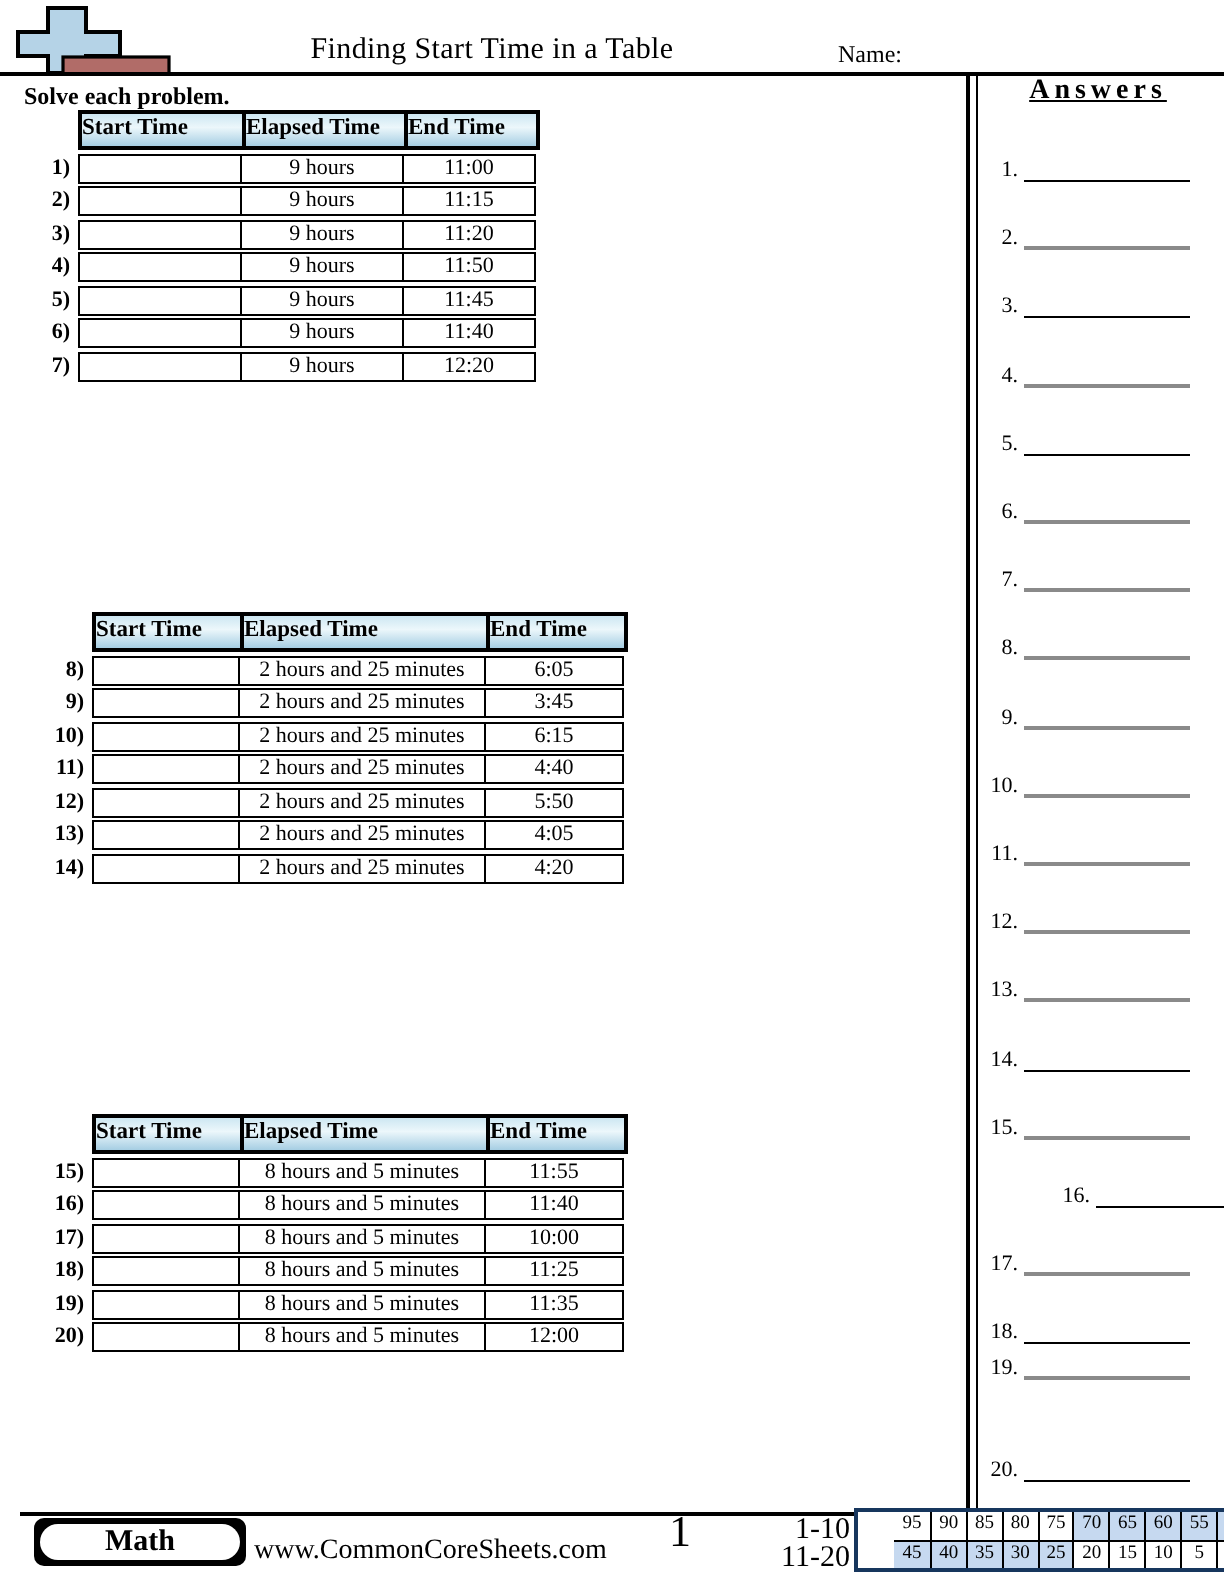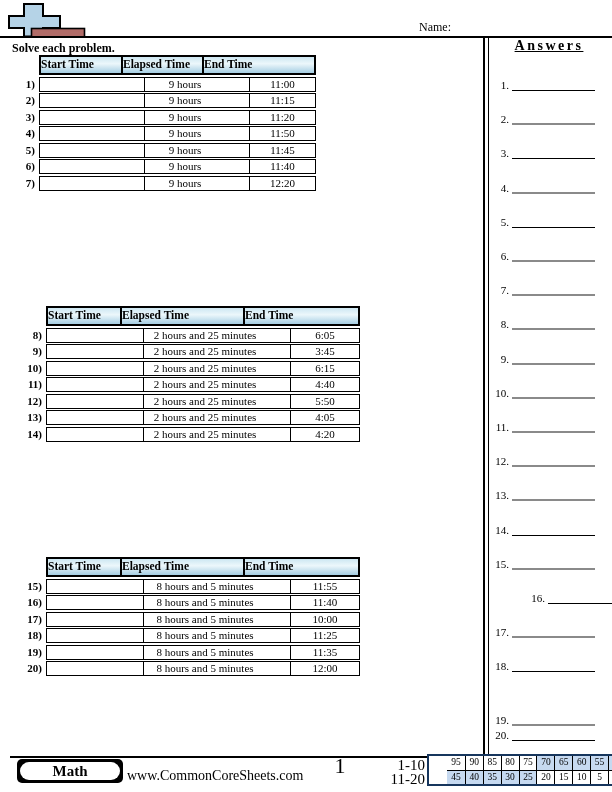--- a/index.html
+++ b/index.html
@@ -28,21 +28,21 @@
             background:linear-gradient(180deg, var(--hdr-top) 0%, var(--hdr-mid) 42%, var(--hdr-bot) 100%); }
   .h-cell { box-sizing:border-box; text-align:left; line-height:15px; }
   .h-cell + .h-cell { border-left:2px solid #000; }
   .tb1 .t-head { margin-left:28px; }
   .tb2 .t-head, .tb3 .t-head { margin-left:34px; }
   .t-body { margin-top:1.5px; }
   .p-row { display:flex; margin-bottom:1.5px; }
   .row-num { font-weight:bold; text-align:right; padding-right:4px; box-sizing:border-box; line-height:15px; }
   .tb1 .row-num { width:28px; }
   .tb2 .row-num, .tb3 .row-num { width:34px; }
-  .row-box { display:flex; border:1px solid #000; box-sizing:border-box; height:15px; background:#fff;gap:24px; }
+  .row-box { display:flex; border:1px solid #000; box-sizing:border-box; height:15px; background:#fff; }
   .d-cell { box-sizing:border-box; text-align:center; line-height:13px; }
   .d-cell + .d-cell { border-left:1px solid #000; }
   .tb1 .h-cell:nth-child(1), .tb1 .d-cell:nth-child(1) { width:80px; }
   .tb1 .h-cell:nth-child(2), .tb1 .d-cell:nth-child(2) { width:81px; }
   .tb1 .h-cell:nth-child(3), .tb1 .d-cell:nth-child(3) { width:66px; }
   .tb2 .h-cell:nth-child(1), .tb2 .d-cell:nth-child(1),
   .tb3 .h-cell:nth-child(1), .tb3 .d-cell:nth-child(1) { width:72px; }
   .tb2 .h-cell:nth-child(2), .tb2 .d-cell:nth-child(2),
   .tb3 .h-cell:nth-child(2), .tb3 .d-cell:nth-child(2) { width:123px; }
   .tb2 .h-cell:nth-child(3), .tb2 .d-cell:nth-child(3),
@@ -79,20 +79,21 @@
 </style>
 </head>
 <body>
 
 <div class="page" style="--hdr-top: #cde7f2; --hdr-mid: #ecf7fb; --hdr-bot: #a6cee3; --score-shaded: #c6d9f0; --score-border: #17365d;">
 
   <svg class="logo-svg" width="90" height="40" viewBox="0 0 90 40">
     <path d="M16,2 H35 V14 H52 V26 H35 V34.5 H16 V26 H1 V14 H16 Z" fill="#b5d3e7" stroke="#000" stroke-width="2"></path>
     <rect x="23.5" y="26.5" width="53" height="8.5" fill="#b16c68" stroke="#000" stroke-width="1.6"></rect>
   </svg>
+  <div class="ws-title">Finding Start Time in a Table</div>
   <div class="name-label">Name:</div>
   <div class="header-rule"></div>
   <div class="instructions">Solve each problem.</div>
 
   <div class="table-block tb1">
     <div class="t-head">
         <div class="h-cell">Start Time</div>
         <div class="h-cell">Elapsed Time</div>
         <div class="h-cell">End Time</div>
       </div>
@@ -346,21 +347,21 @@
         <span class="a-line"></span>
       </div>
       <div class="answer-item" style="top: 624.2px;">
         <span class="a-num">17.</span>
         <span class="a-line alt"></span>
       </div>
       <div class="answer-item" style="top: 658.4px;">
         <span class="a-num">18.</span>
         <span class="a-line"></span>
       </div>
-      <div class="answer-item" style="top: 712px;">
+      <div class="answer-item" style="top: 676px;">
         <span class="a-num">19.</span>
         <span class="a-line alt"></span>
       </div>
       <div class="answer-item" style="top: 726.8px;">
         <span class="a-num">20.</span>
         <span class="a-line"></span>
       </div>
     </div>
 
   <div class="footer-rule"></div>

